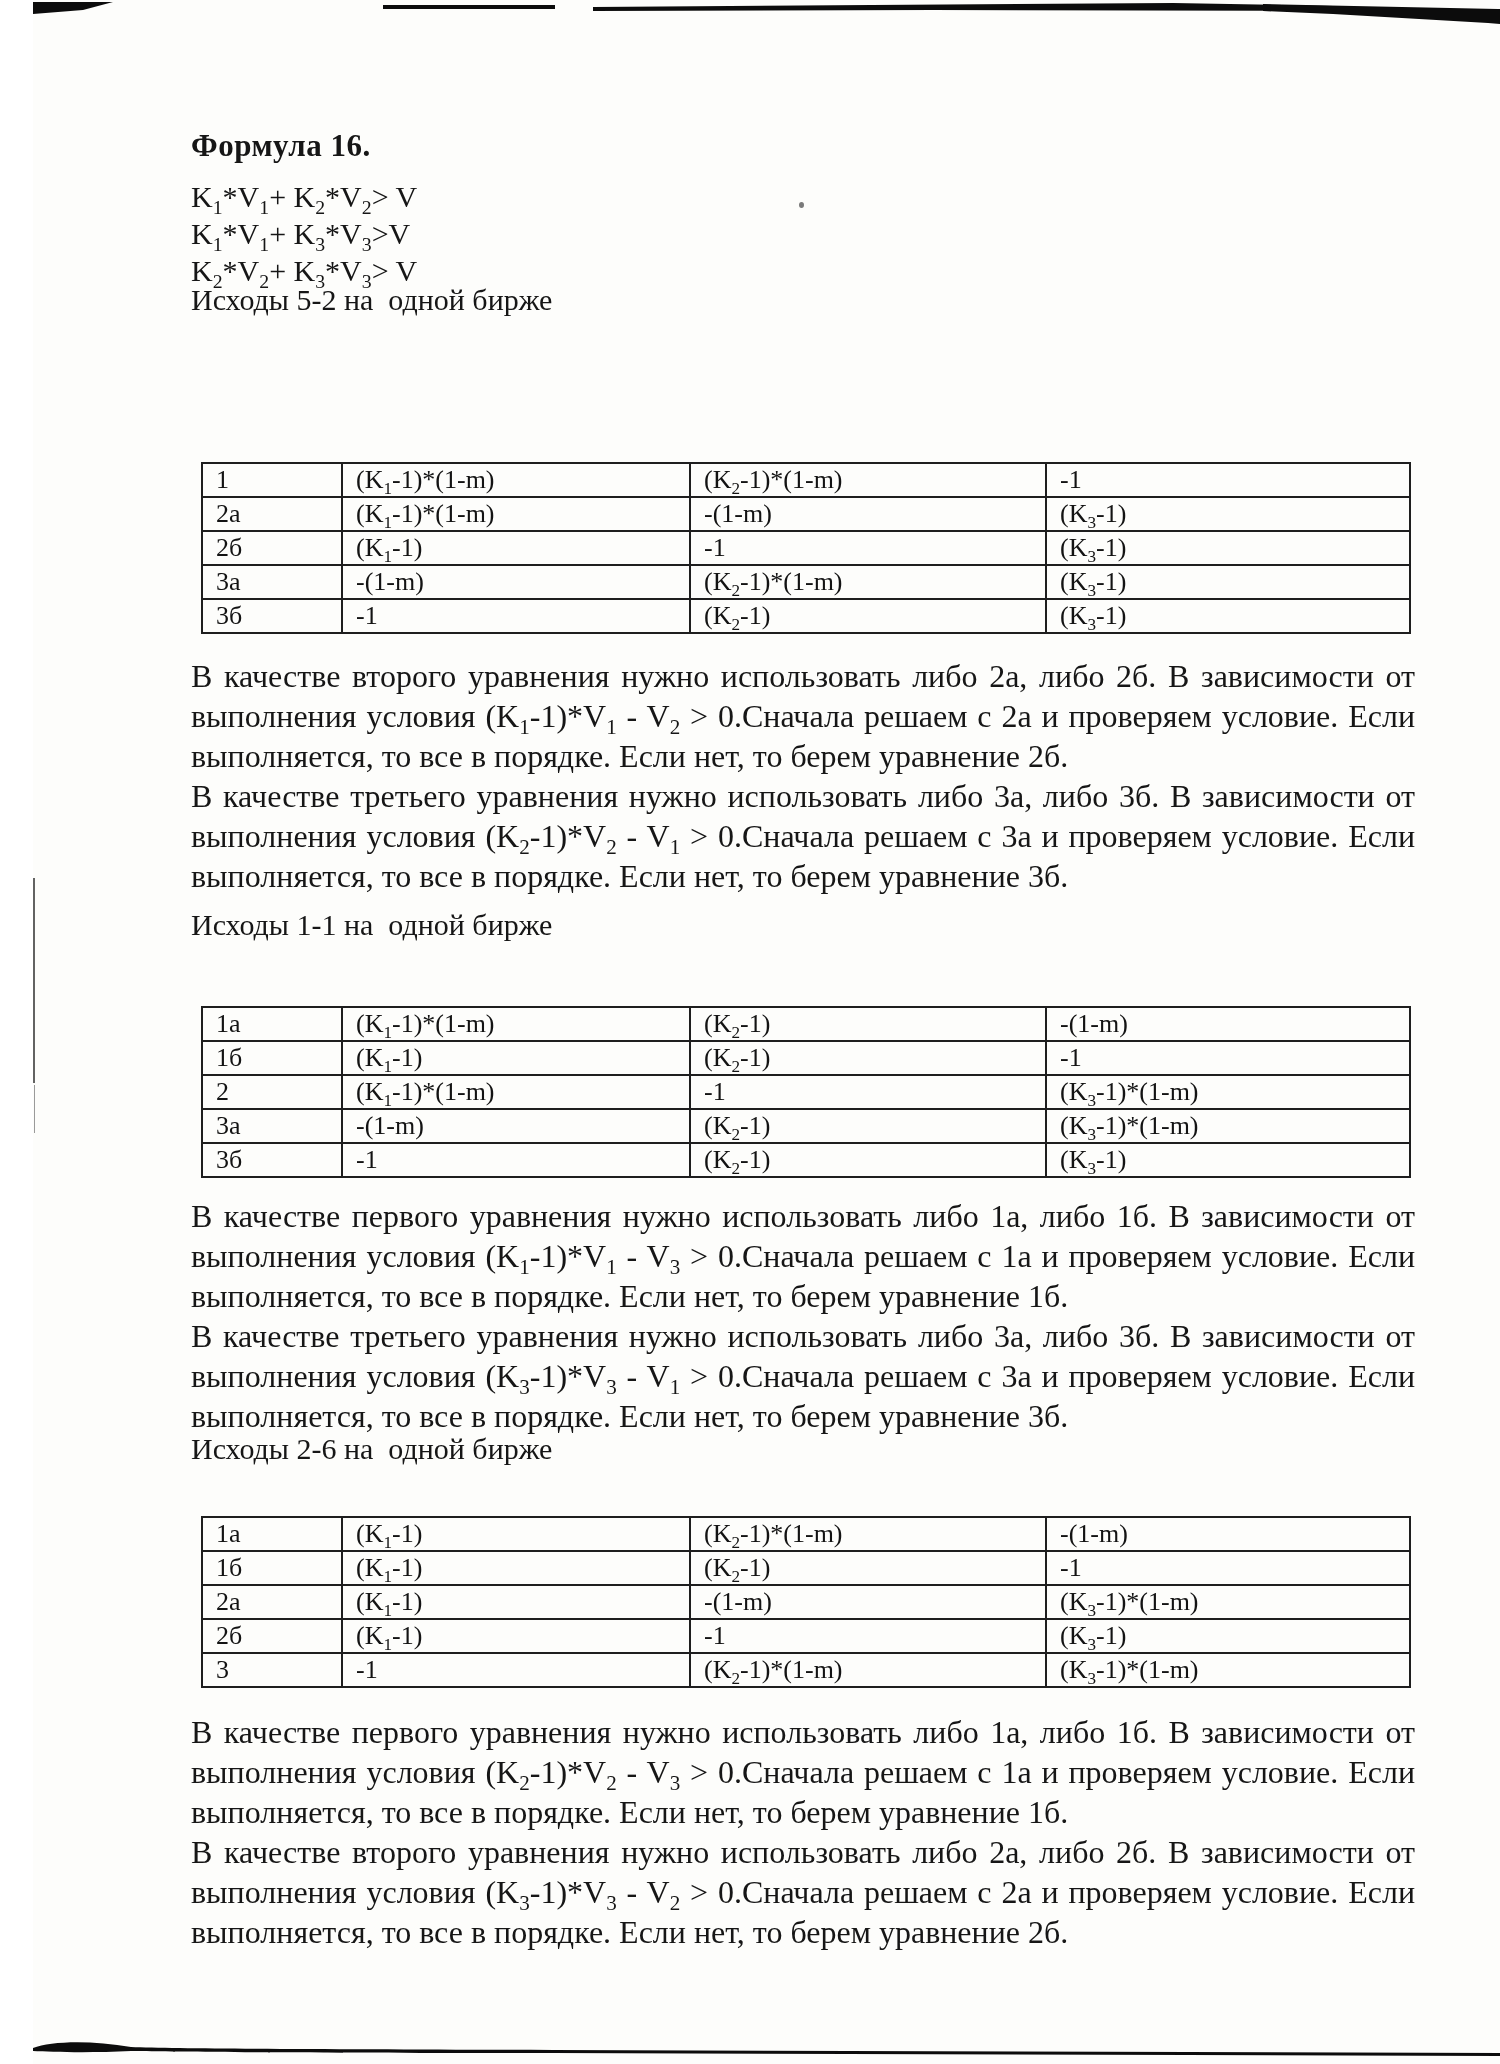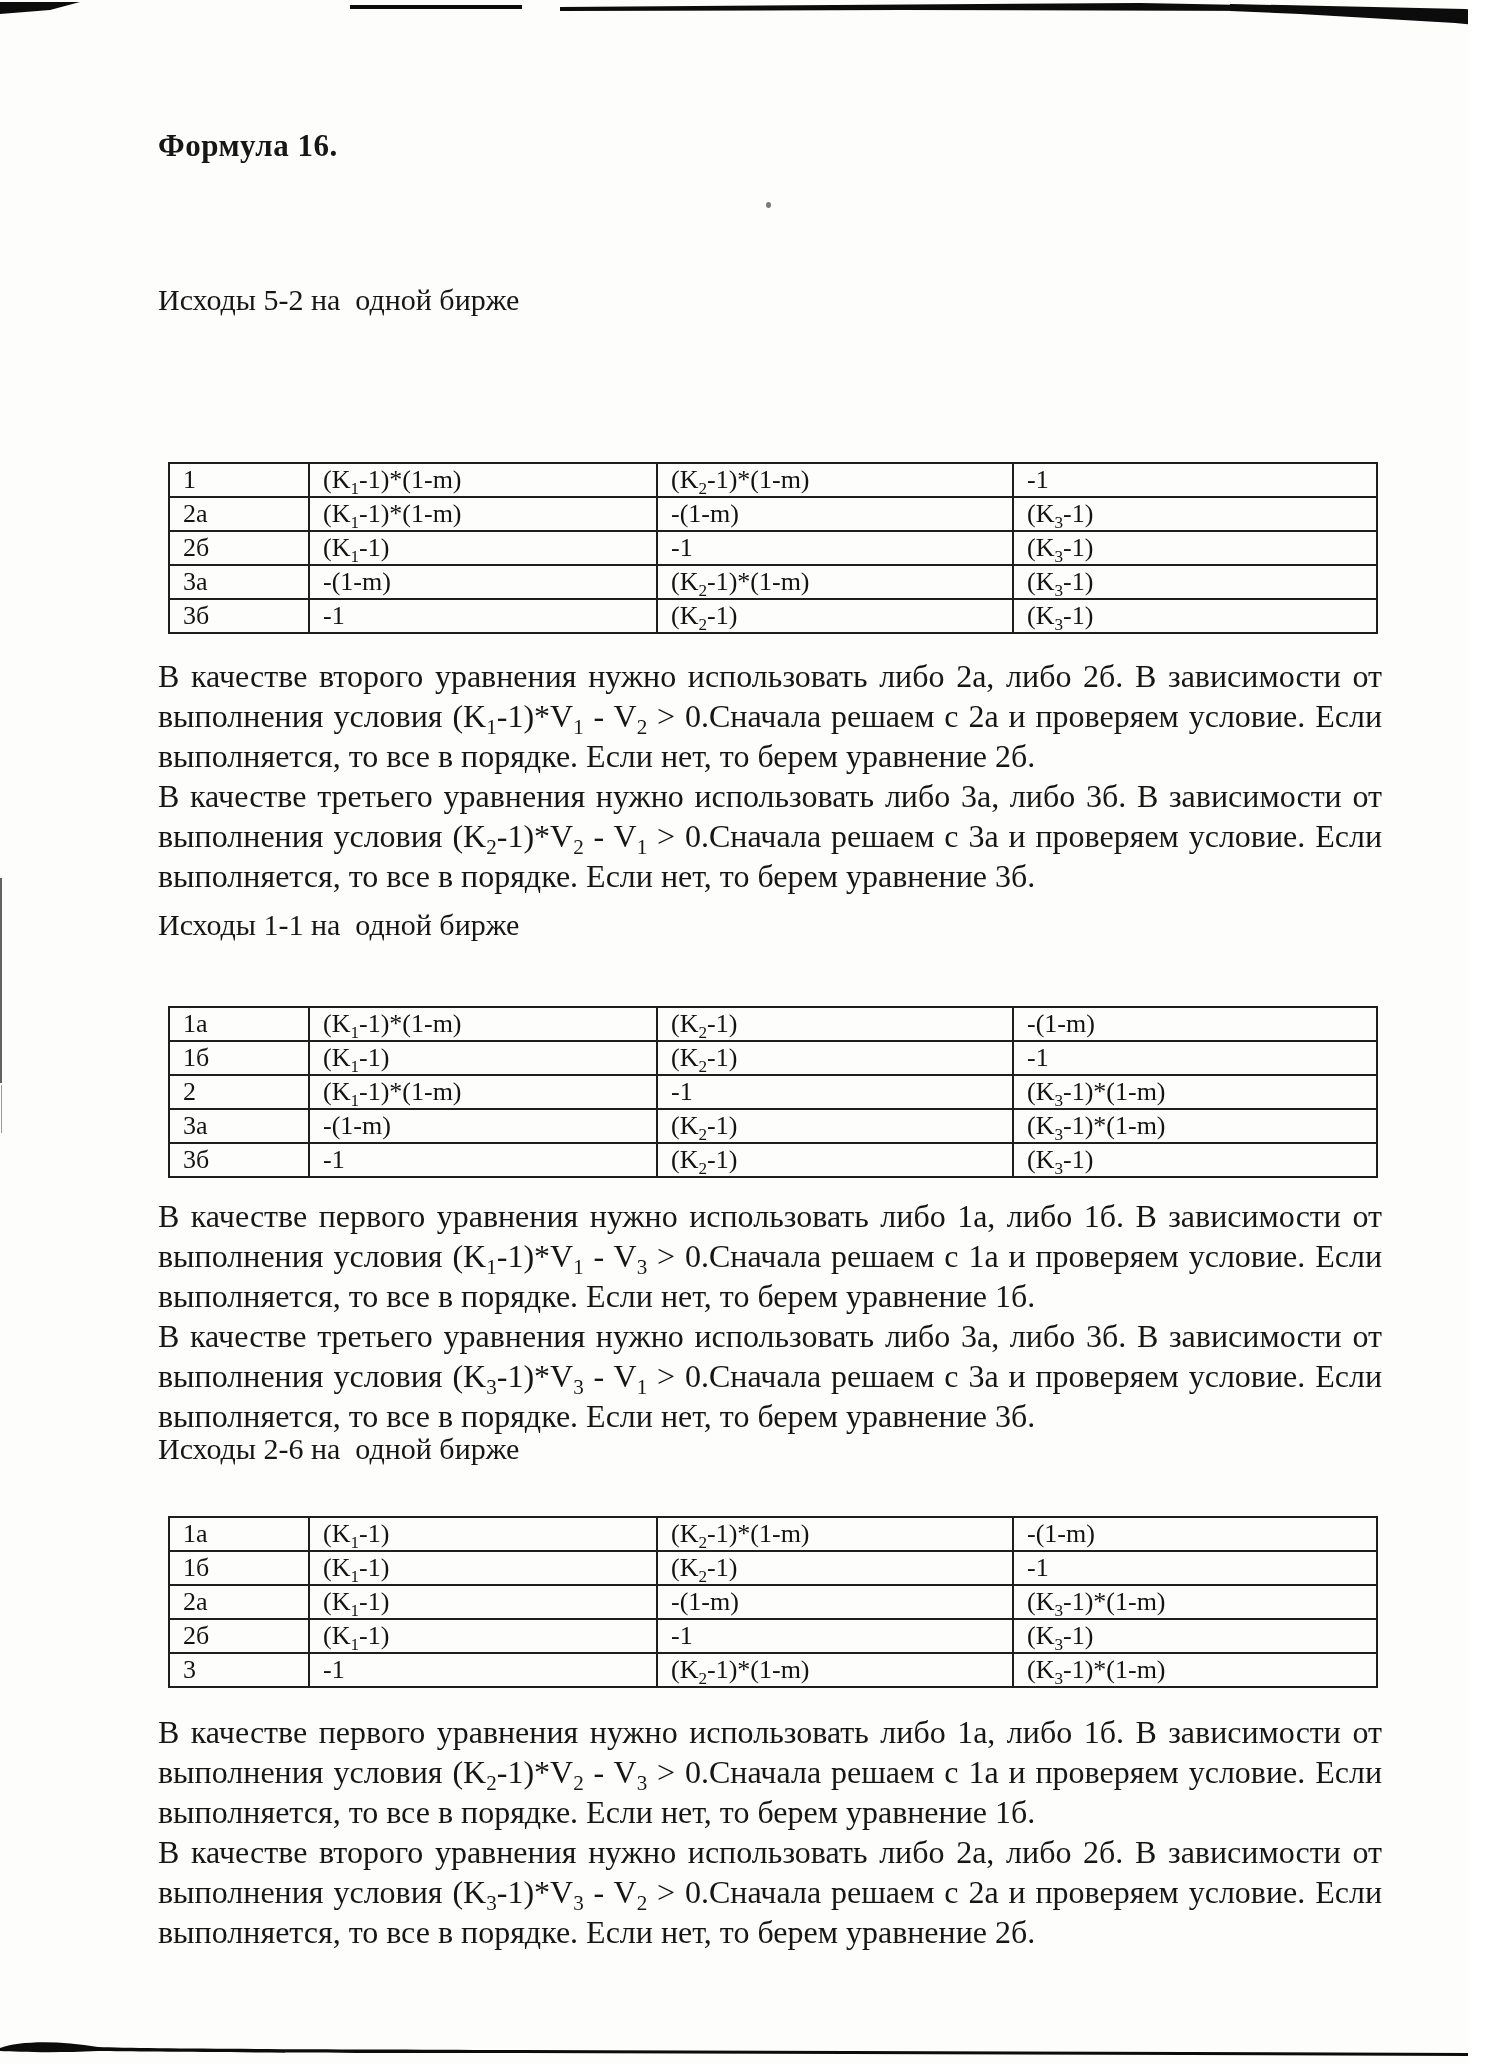--- a/index.html
+++ b/index.html
@@ -1,19 +1,19 @@
 <!DOCTYPE html>
 <html><head>
 <meta charset="utf-8">
 <style>
   html,body { margin:0; padding:0; background:#ffffff; }
   .page {
     position:relative; width:1468px; height:2064px;
     background:#fdfdfb; overflow:hidden;
-    font-family:"Liberation Serif", serif; color:#161616;
+    font-family:"Liberation Serif", serif; color:#161616;margin-left:33px;
   }
   .abs { position:absolute; }
   .title { left:158px; top:128px; font-size:31px; font-weight:bold; letter-spacing:0.5px; }
   .formulas { left:158px; top:178px; font-size:30px; line-height:37px; }
   .heading { left:158px; font-size:30px; white-space:pre-wrap; }
   .h1 { top:283px; }
   .h2 { top:908px; }
   .h3 { top:1432px; }
   table.grid {
     position:absolute; left:168px; width:1208px;
@@ -46,20 +46,25 @@
 
   <svg class="artifact art-top" width="1500" height="34" viewBox="0 0 1500 34">
     <path fill="#0c0c0c" d="M0 2 L80 2 L50 10 L0 14 Z"></path>
     <rect fill="#0c0c0c" x="350" y="5" width="172" height="4"></rect>
     <path fill="#0c0c0c" d="M560 7 L1140 3 L1300 6 L1300 11 L900 10 L560 11 Z"></path>
     <path fill="#0c0c0c" d="M1230 4 L1465 9 L1500 11 L1500 27 L1455 23 L1300 14 L1230 11 Z"></path>
   </svg>
 
   <div class="abs title">Формула 16.</div>
 
+  <div class="abs formulas">
+    <div>K<sub>1</sub>*V<sub>1</sub>+ K<sub>2</sub>*V<sub>2</sub>&gt; V</div>
+    <div>K<sub>1</sub>*V<sub>1</sub>+ K<sub>3</sub>*V<sub>3</sub>&gt;V</div>
+    <div>K<sub>2</sub>*V<sub>2</sub>+ K<sub>3</sub>*V<sub>3</sub>&gt; V</div>
+  </div>
 
   <div class="abs speck"></div>
 
   <div class="abs heading h1">Исходы 5-2 на  одной бирже</div>
 
   <table class="grid t1">
     <colgroup>
         <col class="cA">
         <col class="cB">
         <col class="cC">

